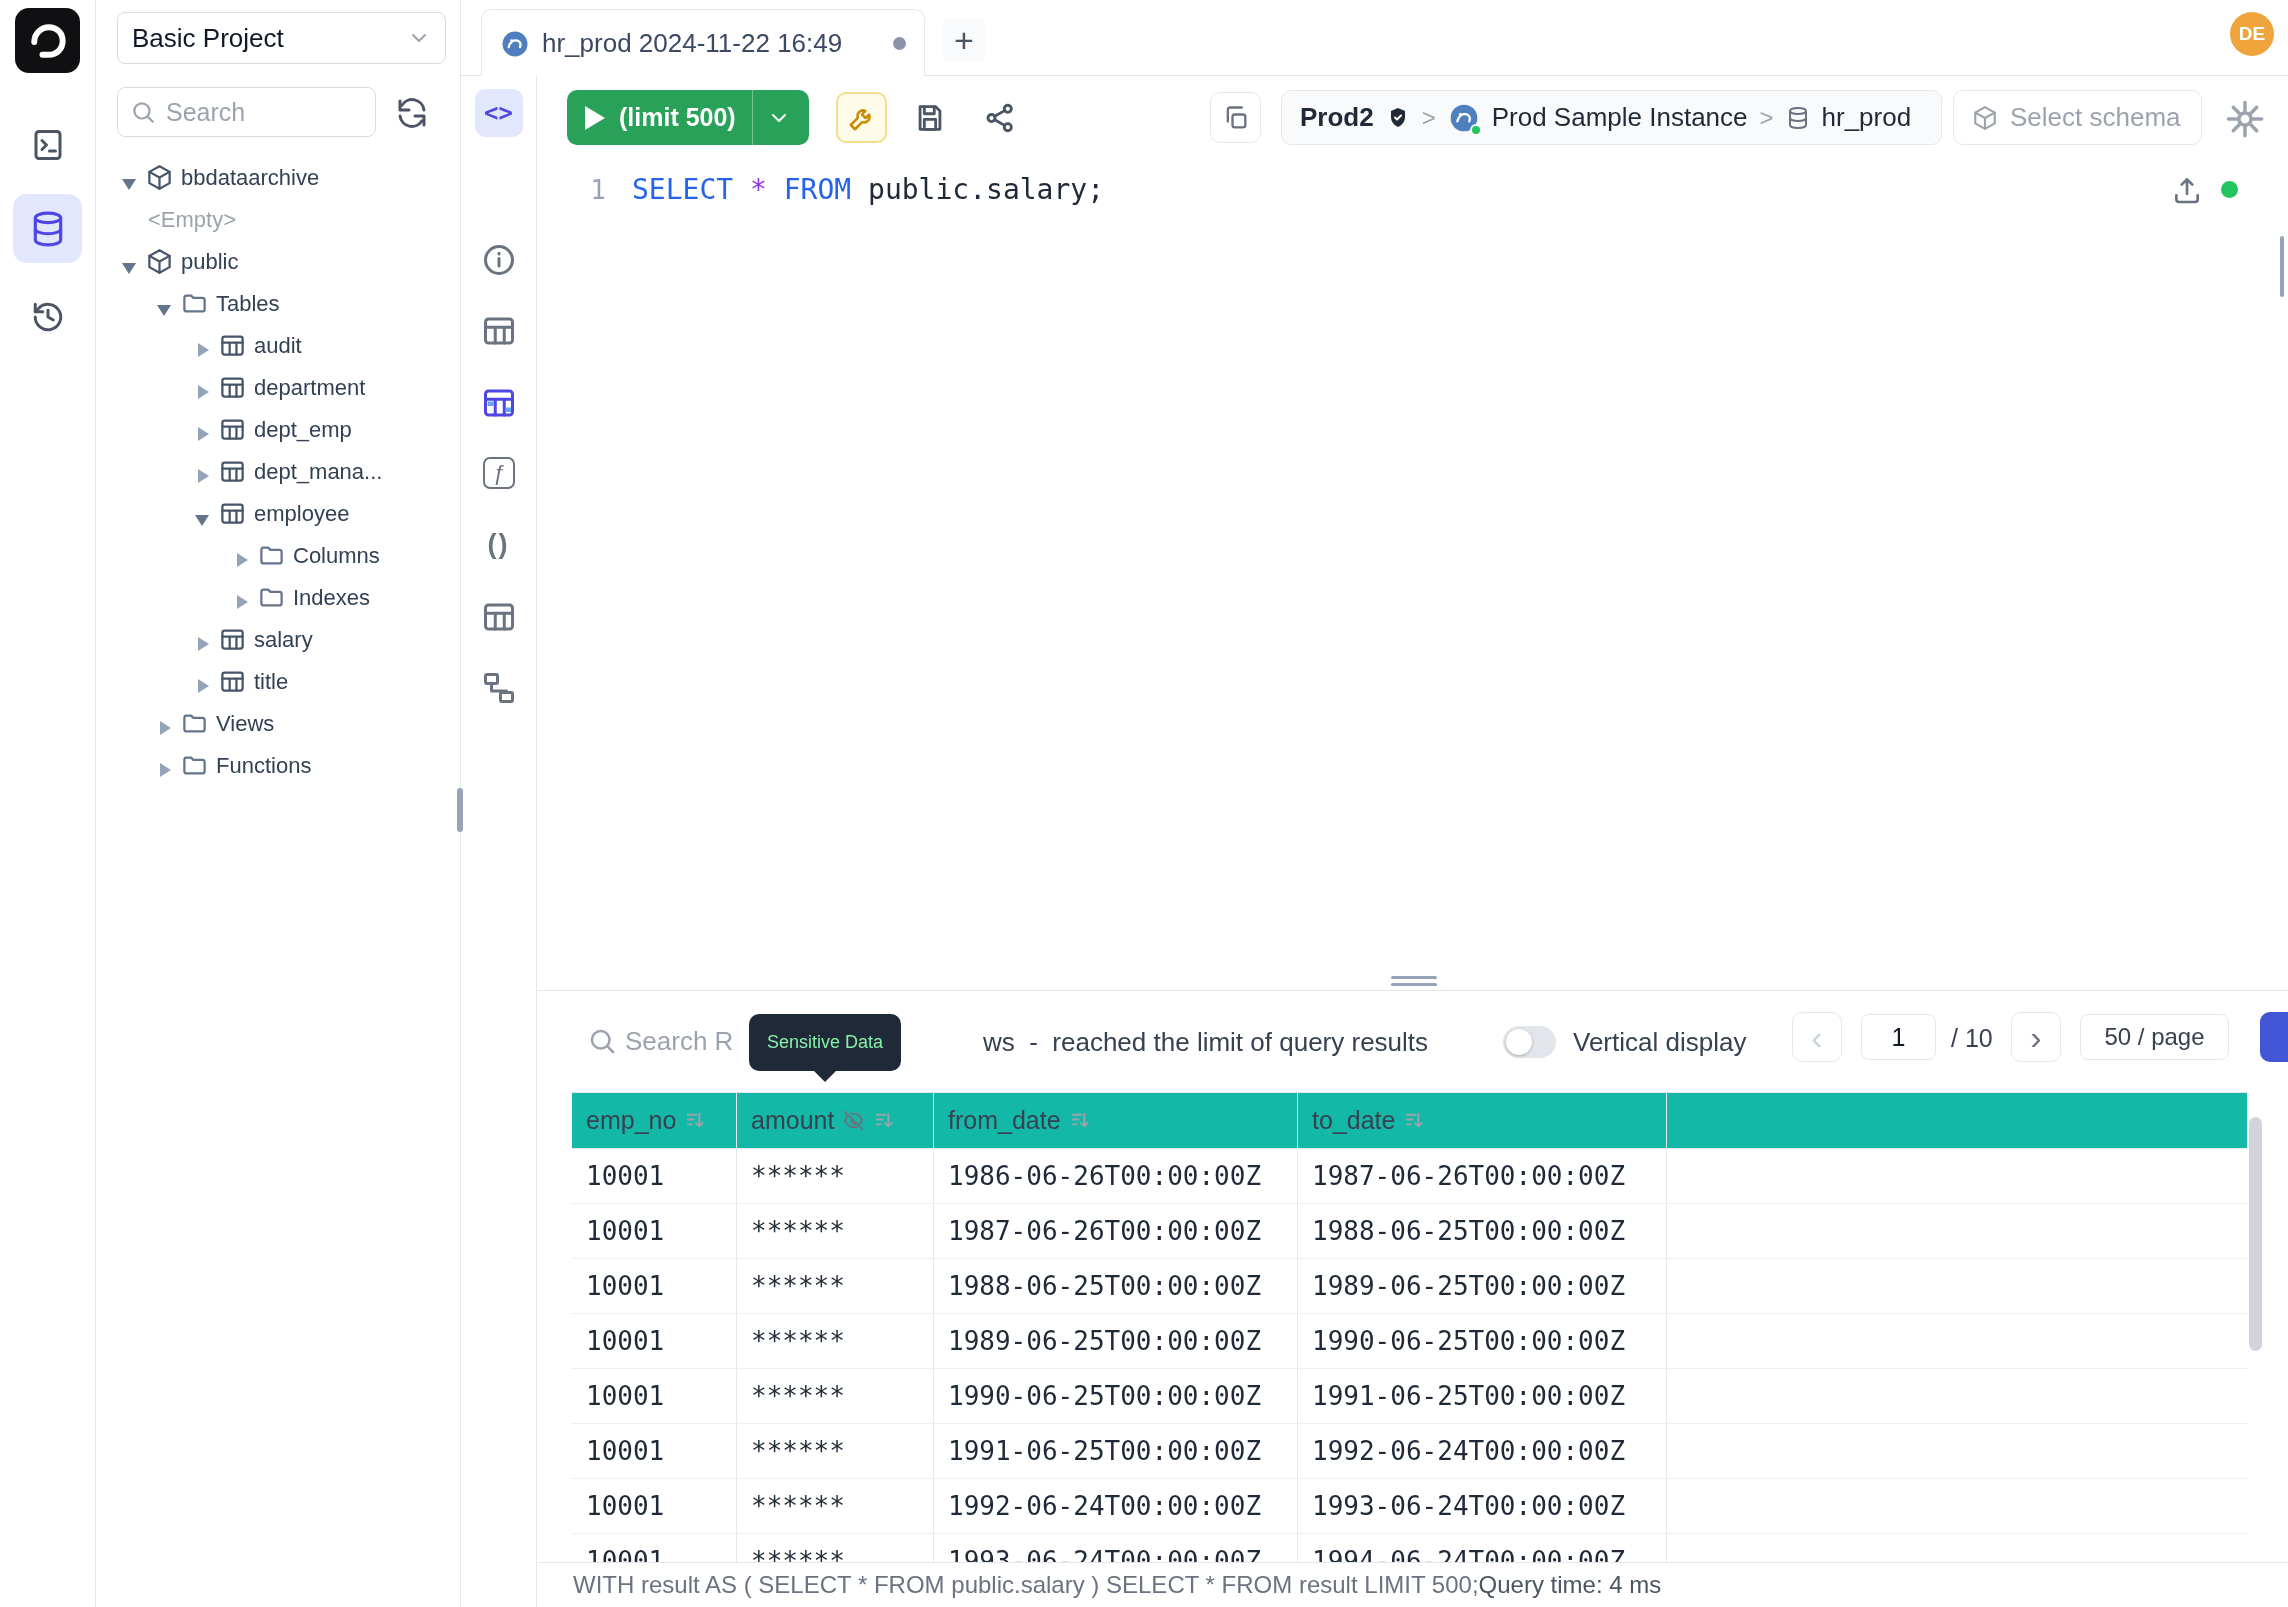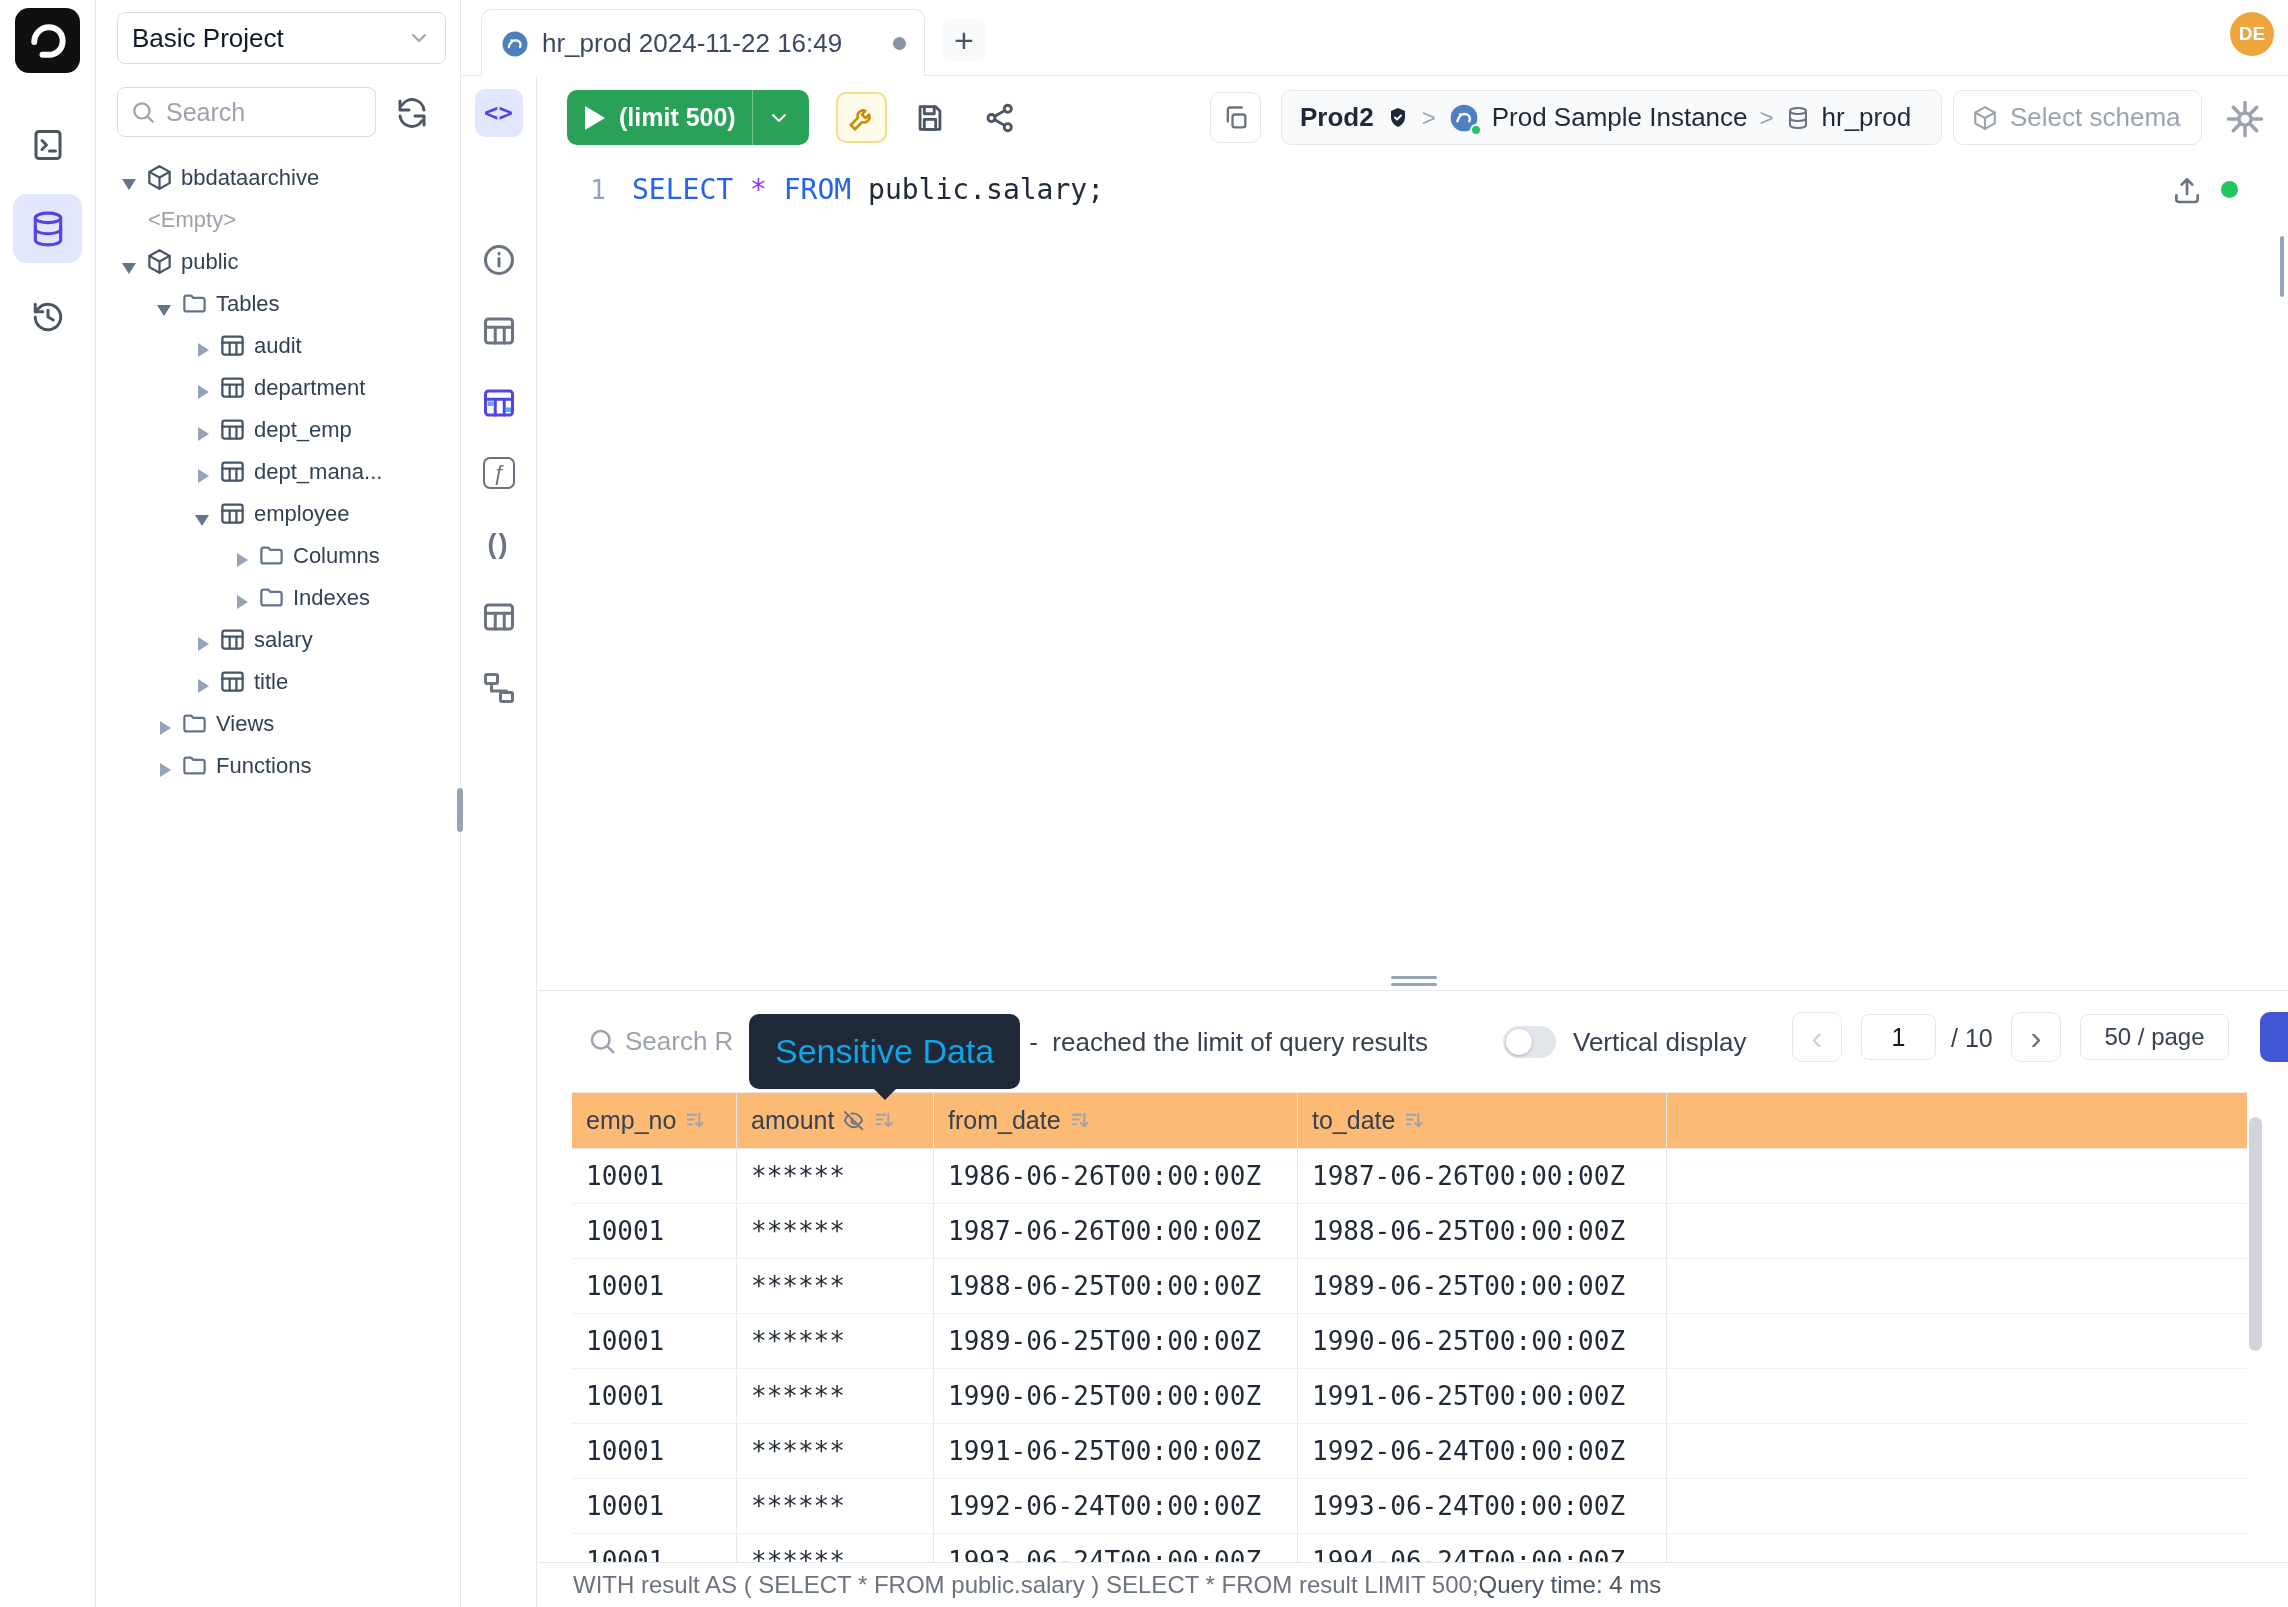--- a/index.html
+++ b/index.html
@@ -85,26 +85,26 @@
   #vtoggle{position:absolute;left:965px;top:35px;width:53px;height:32px;border-radius:16px;background:#e2e5ea}
   #vtoggle .knob{position:absolute;left:3px;top:3px;width:26px;height:26px;border-radius:50%;background:#fff;box-shadow:0 1px 3px rgba(0,0,0,.25)}
   #vd-label{position:absolute;left:1035px;top:36px;font-size:26px;color:#374151}
   .pg-btn{position:absolute;top:21px;width:50px;height:50px;border:1px solid #e5e7eb;border-radius:10px;background:#fff;display:flex;align-items:center;justify-content:center;font-size:34px;line-height:1}
   #pg-prev{left:1254px;color:#cbd5e1}
   #pg-next{left:1473px;color:#6b7280}
   #pg-box{position:absolute;left:1323px;top:23px;width:75px;height:46px;border:1px solid #e5e7eb;border-radius:8px;display:flex;align-items:center;justify-content:center;font-size:25px;color:#111827;background:#fff}
   #pg-total{position:absolute;left:1413px;top:33px;font-size:25px;color:#374151}
   #pg-size{position:absolute;left:1542px;top:23px;width:149px;height:46px;border:1px solid #e5e7eb;border-radius:8px;display:flex;align-items:center;justify-content:center;font-size:24px;color:#374151;background:#fff}
   #export-strip{position:absolute;right:0;top:21px;width:28px;height:50px;background:var(--export_blue,#4255d4);border-radius:10px 0 0 10px}
-  #tooltip{position:absolute;left:749px;top:1014px;z-index:25;background:var(--tooltip_bg,#1f2937);color:#0ea5e9;font-size:34px;padding:18px 26px;border-radius:10px;white-space:nowrap}
+  #tooltip{position:absolute;left:749px;top:1014px;z-index:25;background:var(--tooltip_bg,#1f2937);color:#86efac;font-size:18px;padding:18px 18px;border-radius:10px;white-space:nowrap}
   #tooltip::after{content:"";position:absolute;left:50%;bottom:-11px;transform:translateX(-50%);border-left:12px solid transparent;border-right:12px solid transparent;border-top:12px solid var(--tooltip_bg,#1f2937)}
   
   #grid{position:absolute;left:572px;top:1092px;width:1675px;height:470px;overflow:hidden;font-family:"DejaVu Sans Mono",monospace}
   .grow{display:grid;grid-template-columns:165px 197px 364px 369px 579px}
-  .ghead{height:57px;background:#fdba74;border-top:1px solid #e5e7eb;border-bottom:1px solid #e5e7eb}
+  .ghead{height:57px;background:#14b8a6;border-top:1px solid #e5e7eb;border-bottom:1px solid #e5e7eb}
   .ghead .hcell{display:flex;align-items:center;gap:8px;padding:0 14px;font-family:"Liberation Sans",sans-serif;font-size:25px;font-weight:500;color:#374151;border-right:1px solid #e5e7eb}
   .ghead .hcell:last-child{border-right:none}
   .hcell svg{width:23px;height:23px;color:#9ca3af;flex:none}
   .hcell svg.eye{color:#6b7280}
   .drow{height:55px;border-bottom:1px solid #eceff3}
   .dcell{display:flex;align-items:center;padding:0 14px;font-size:26px;color:#1f2937;border-right:1px solid #e5e7eb;overflow:hidden;white-space:nowrap}
   .dcell:last-child{border-right:none}
   #tbl-scroll{position:absolute;left:2249px;top:1117px;width:13px;height:234px;border-radius:7px;background:#d1d5db}
   
   #footer{position:absolute;left:538px;top:1562px;right:0;bottom:0;border-top:1px solid #e5e7eb;background:#fff;display:flex;align-items:center;justify-content:flex-start;padding:0 8px 0 35px}

